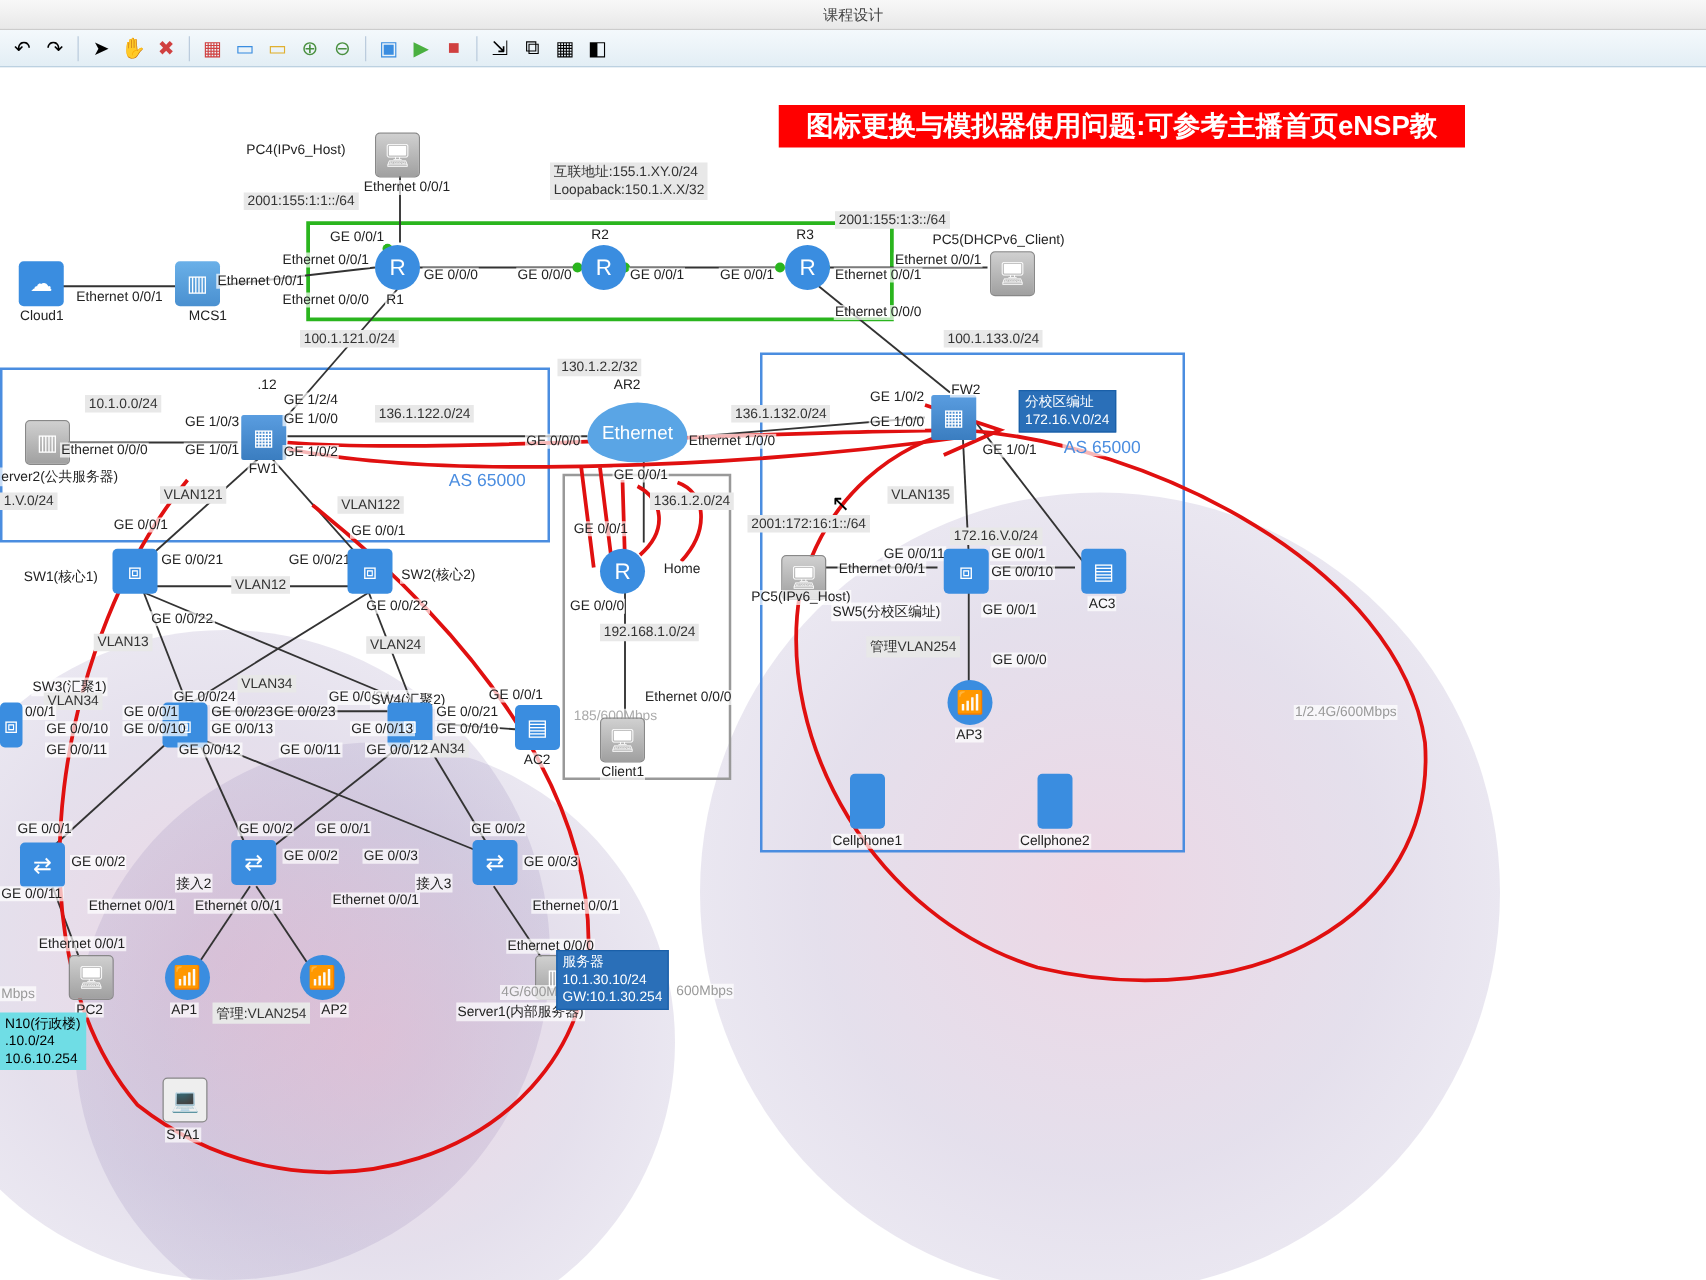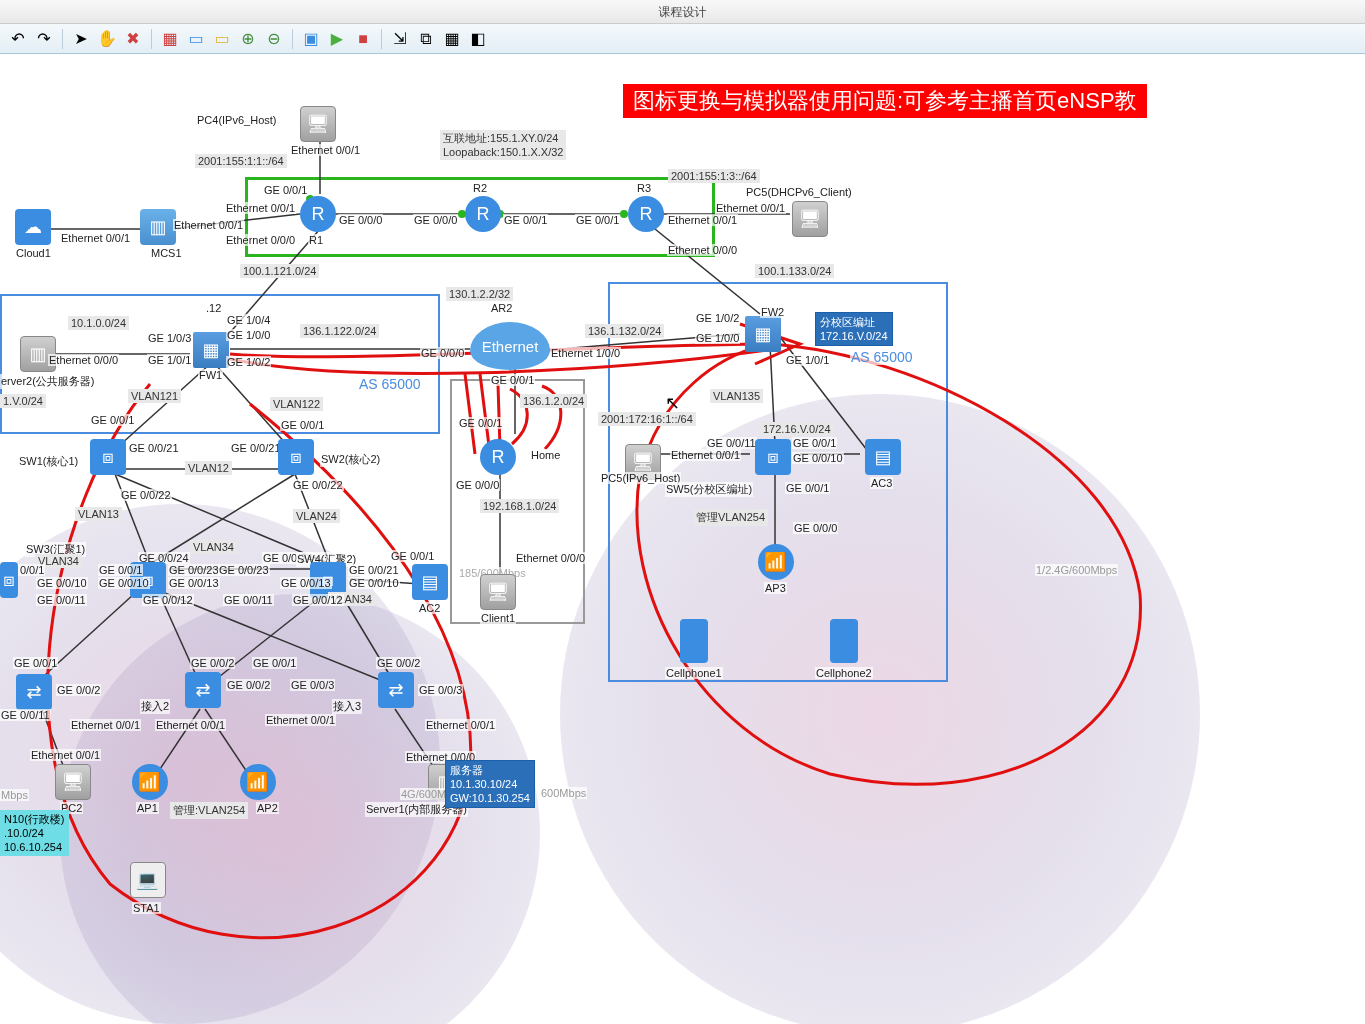--- a/index.html
+++ b/index.html
@@ -12,21 +12,21 @@
 .node-icon{position:absolute;width:36px;height:36px;background:#3a8de0;border-radius:4px;display:flex;align-items:center;justify-content:center;color:#fff;font-size:18px}
 .node-icon.router{border-radius:50%}
 .node-icon.fw{background:linear-gradient(#5a9de0,#3a7dc0);border-radius:2px}
 .node-icon.switch{background:#3a8de0}
 .node-icon.pc{background:linear-gradient(#d0d0d0,#a0a0a0);border:1px solid #888}
 .node-icon.cloud{background:#5aa5e5;border-radius:50% 50% 50% 50%/60% 60% 40% 40%;width:80px;height:48px}
 .node-icon.ap{background:#3a8de0;border-radius:50%}
 .node-icon.phone{background:#3a8de0;width:28px;height:44px}
 .lbl{position:absolute;font-size:11px;color:#222;white-space:nowrap;background:rgba(255,255,255,.7);padding:0 1px}
 .lbl.gray{background:#e8e8e8;color:#333;padding:1px 3px}
-.banner{position:absolute;background:#ff0000;color:#fff;font-size:22px;font-weight:normal;padding:2px 10px}
+.banner{position:absolute;background:#ff0000;color:#fff;font-size:22px;font-weight:bold;padding:2px 22px}
 .box-green{position:absolute;border:3px solid #2ab51e}
 .box-blue{position:absolute;border:2px solid #4a8de0}
 .box-gray{position:absolute;border:2px solid #999}
 .box-nav{position:absolute;background:#2a6fb8;color:#fff;font-size:11px;padding:2px 4px;border:1px solid #1a5fa8}
 .box-cyan{position:absolute;background:#6fdde5;font-size:11px;padding:2px 4px;line-height:14px}
 .wifi-ring{position:absolute;border-radius:50%;background:radial-gradient(circle,rgba(200,140,180,.35) 0%,rgba(150,130,180,.25) 50%,rgba(120,120,180,.1) 100%)}
 svg.links{position:absolute;top:0;left:0;width:100%;height:100%;pointer-events:none}
 .red-scribble{position:absolute;pointer-events:none}
 </style>
 </head>
@@ -177,21 +177,21 @@
 
 <div class="node-icon pc" style="left:20px;top:282px">▥</div>
 <div class="lbl" style="left:0px;top:320px">erver2(公共服务器)</div>
 <div class="lbl gray" style="left:0px;top:340px">1.V.0/24</div>
 <div class="lbl" style="left:48px;top:300px">Ethernet 0/0/0</div>
 
 <div class="node-icon fw" style="left:193px;top:278px">▦</div>
 <div class="lbl" style="left:198px;top:315px">FW1</div>
 <div class="lbl" style="left:147px;top:278px">GE 1/0/3</div>
 <div class="lbl" style="left:147px;top:300px">GE 1/0/1</div>
-<div class="lbl" style="left:226px;top:260px">GE 1/0/4</div>
+<div class="lbl" style="left:226px;top:260px">GE 1/2/4</div>
 <div class="lbl" style="left:226px;top:275px">GE 1/0/0</div>
 <div class="lbl" style="left:226px;top:302px">GE 1/0/2</div>
 
 <div class="lbl gray" style="left:300px;top:270px">136.1.122.0/24</div>
 <div class="lbl" style="left:358px;top:322px;color:#4a8de0;font-size:14px">AS 65000</div>
 
 <div class="lbl gray" style="left:446px;top:233px">130.1.2.2/32</div>
 <div class="lbl" style="left:490px;top:248px">AR2</div>
 <div class="node-icon cloud" style="left:470px;top:268px;font-size:15px">
       <span>Ethernet</span>

